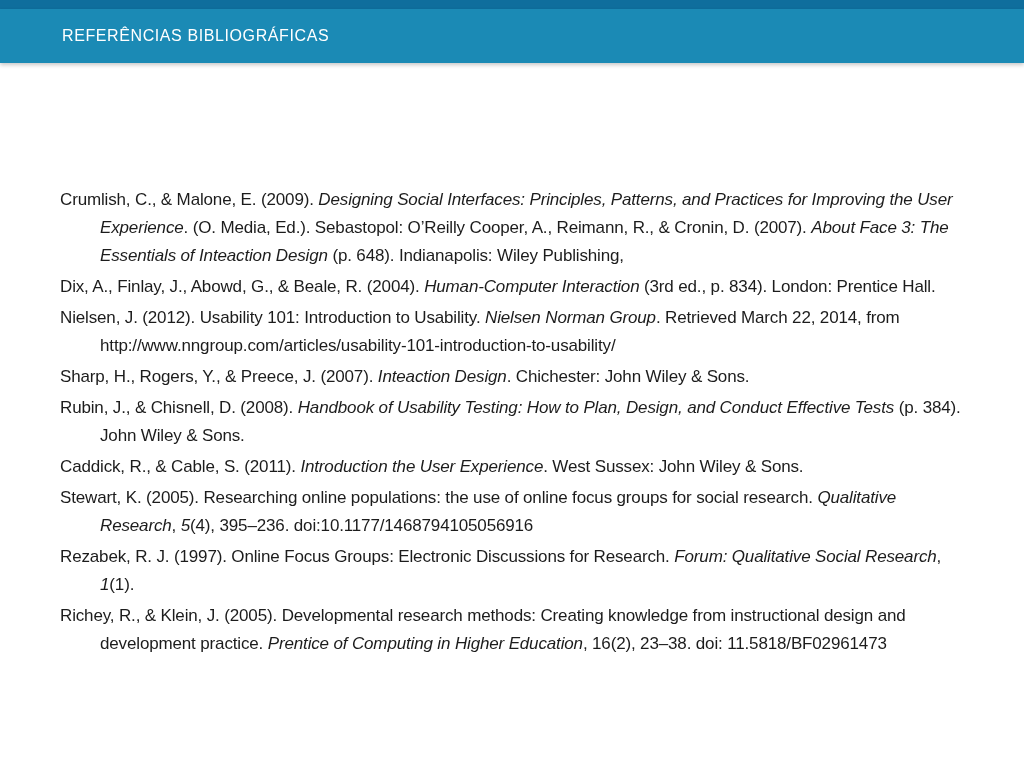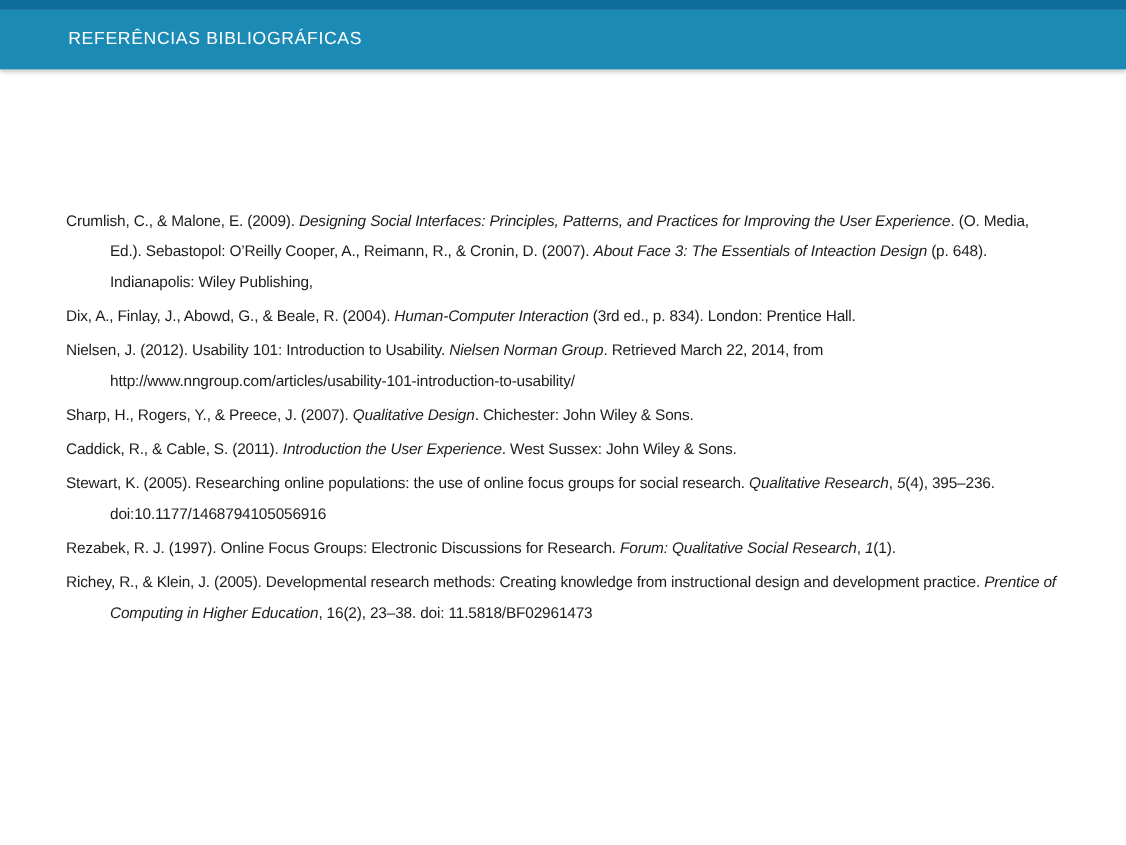--- a/index.html
+++ b/index.html
@@ -27,21 +27,21 @@
     color: #ffffff;
     font-size: 16px;
     letter-spacing: 0.6px;
     font-weight: 400;
     text-align: center;
   }
   .content {
     padding: 123px 58px 0 60px;
   }
   .ref {
-    font-size: 14px;
+    font-size: 17px;
     line-height: 28px;
     color: #1c1c1c;
     letter-spacing: -0.15px;
     padding-left: 40px;
     text-indent: -40px;
     margin-bottom: 3px;
     max-width: 910px;
   }
   .ref .it { font-style: italic; }
 </style>
@@ -51,18 +51,19 @@
 <div class="top-strip" style="background: rgb(15, 110, 157);"></div>
 
 <div class="header-bar" style="background: rgb(27, 138, 181);">
   <span class="header-title">REFERÊNCIAS BIBLIOGRÁFICAS</span>
 </div>
 
 <div class="content">
     <p class="ref"><span>Crumlish, C., &amp; Malone, E. (2009). </span><span class="it">Designing Social Interfaces: Principles, Patterns, and Practices for Improving the User Experience</span><span>. (O. Media, Ed.). Sebastopol: O’Reilly Cooper, A., Reimann, R., &amp; Cronin, D. (2007). </span><span class="it">About Face 3: The Essentials of Inteaction Design</span><span> (p. 648). Indianapolis: Wiley Publishing,</span></p>
     <p class="ref"><span>Dix, A., Finlay, J., Abowd, G., &amp; Beale, R. (2004). </span><span class="it">Human-Computer Interaction</span><span> (3rd ed., p. 834). London: Prentice Hall.</span></p>
     <p class="ref"><span>Nielsen, J. (2012). Usability 101: Introduction to Usability. </span><span class="it">Nielsen Norman Group</span><span>. Retrieved March 22, 2014, from http://www.nngroup.com/articles/usability-101-introduction-to-usability/</span></p>
-    <p class="ref"><span>Sharp, H., Rogers, Y., &amp; Preece, J. (2007). </span><span class="it">Qualitative Design</span><span>. Chichester: John Wiley &amp; Sons.</span></p>
+    <p class="ref"><span>Sharp, H., Rogers, Y., &amp; Preece, J. (2007). </span><span class="it">Inteaction Design</span><span>. Chichester: John Wiley &amp; Sons.</span></p>
+    <p class="ref"><span>Rubin, J., &amp; Chisnell, D. (2008). </span><span class="it">Handbook of Usability Testing: How to Plan, Design, and Conduct Effective Tests</span><span> (p. 384). John Wiley &amp; Sons.</span></p>
     <p class="ref"><span>Caddick, R., &amp; Cable, S. (2011). </span><span class="it">Introduction the User Experience</span><span>. West Sussex: John Wiley &amp; Sons.</span></p>
     <p class="ref"><span>Stewart, K. (2005). Researching online populations: the use of online focus groups for social research. </span><span class="it">Qualitative Research</span><span>, </span><span class="it">5</span><span>(4), 395–236. doi:10.1177/1468794105056916</span></p>
     <p class="ref"><span>Rezabek, R. J. (1997). Online Focus Groups: Electronic Discussions for Research. </span><span class="it">Forum: Qualitative Social Research</span><span>, </span><span class="it">1</span><span>(1).</span></p>
     <p class="ref"><span>Richey, R., &amp; Klein, J. (2005). Developmental research methods: Creating knowledge from instructional design and development practice. </span><span class="it">Prentice of Computing in Higher Education</span><span>, 16(2), 23–38. doi: 11.5818/BF02961473</span></p>
   </div>
 
 </body></html>

